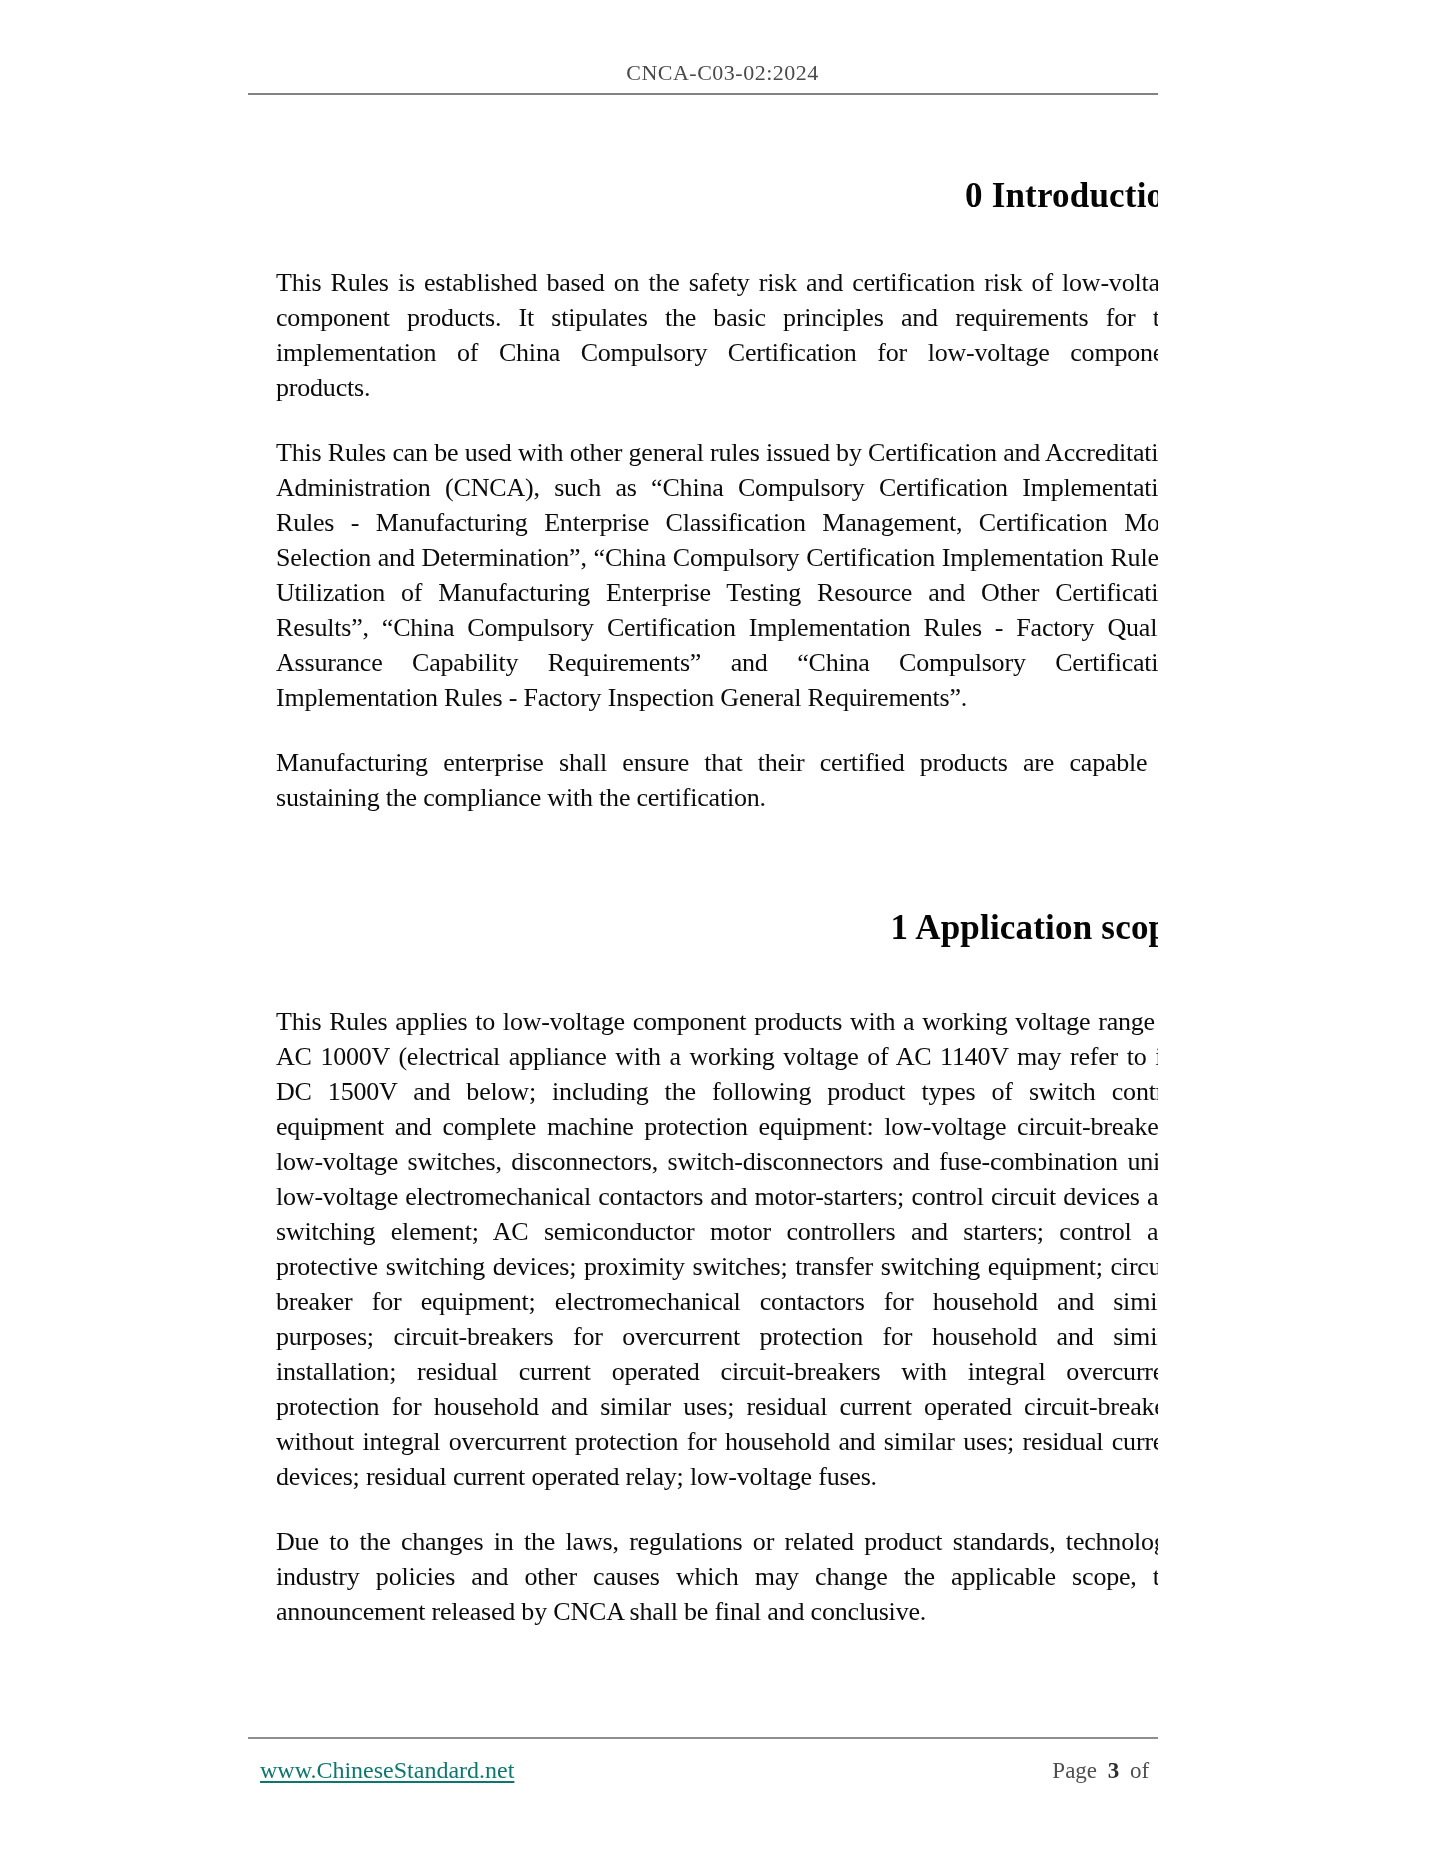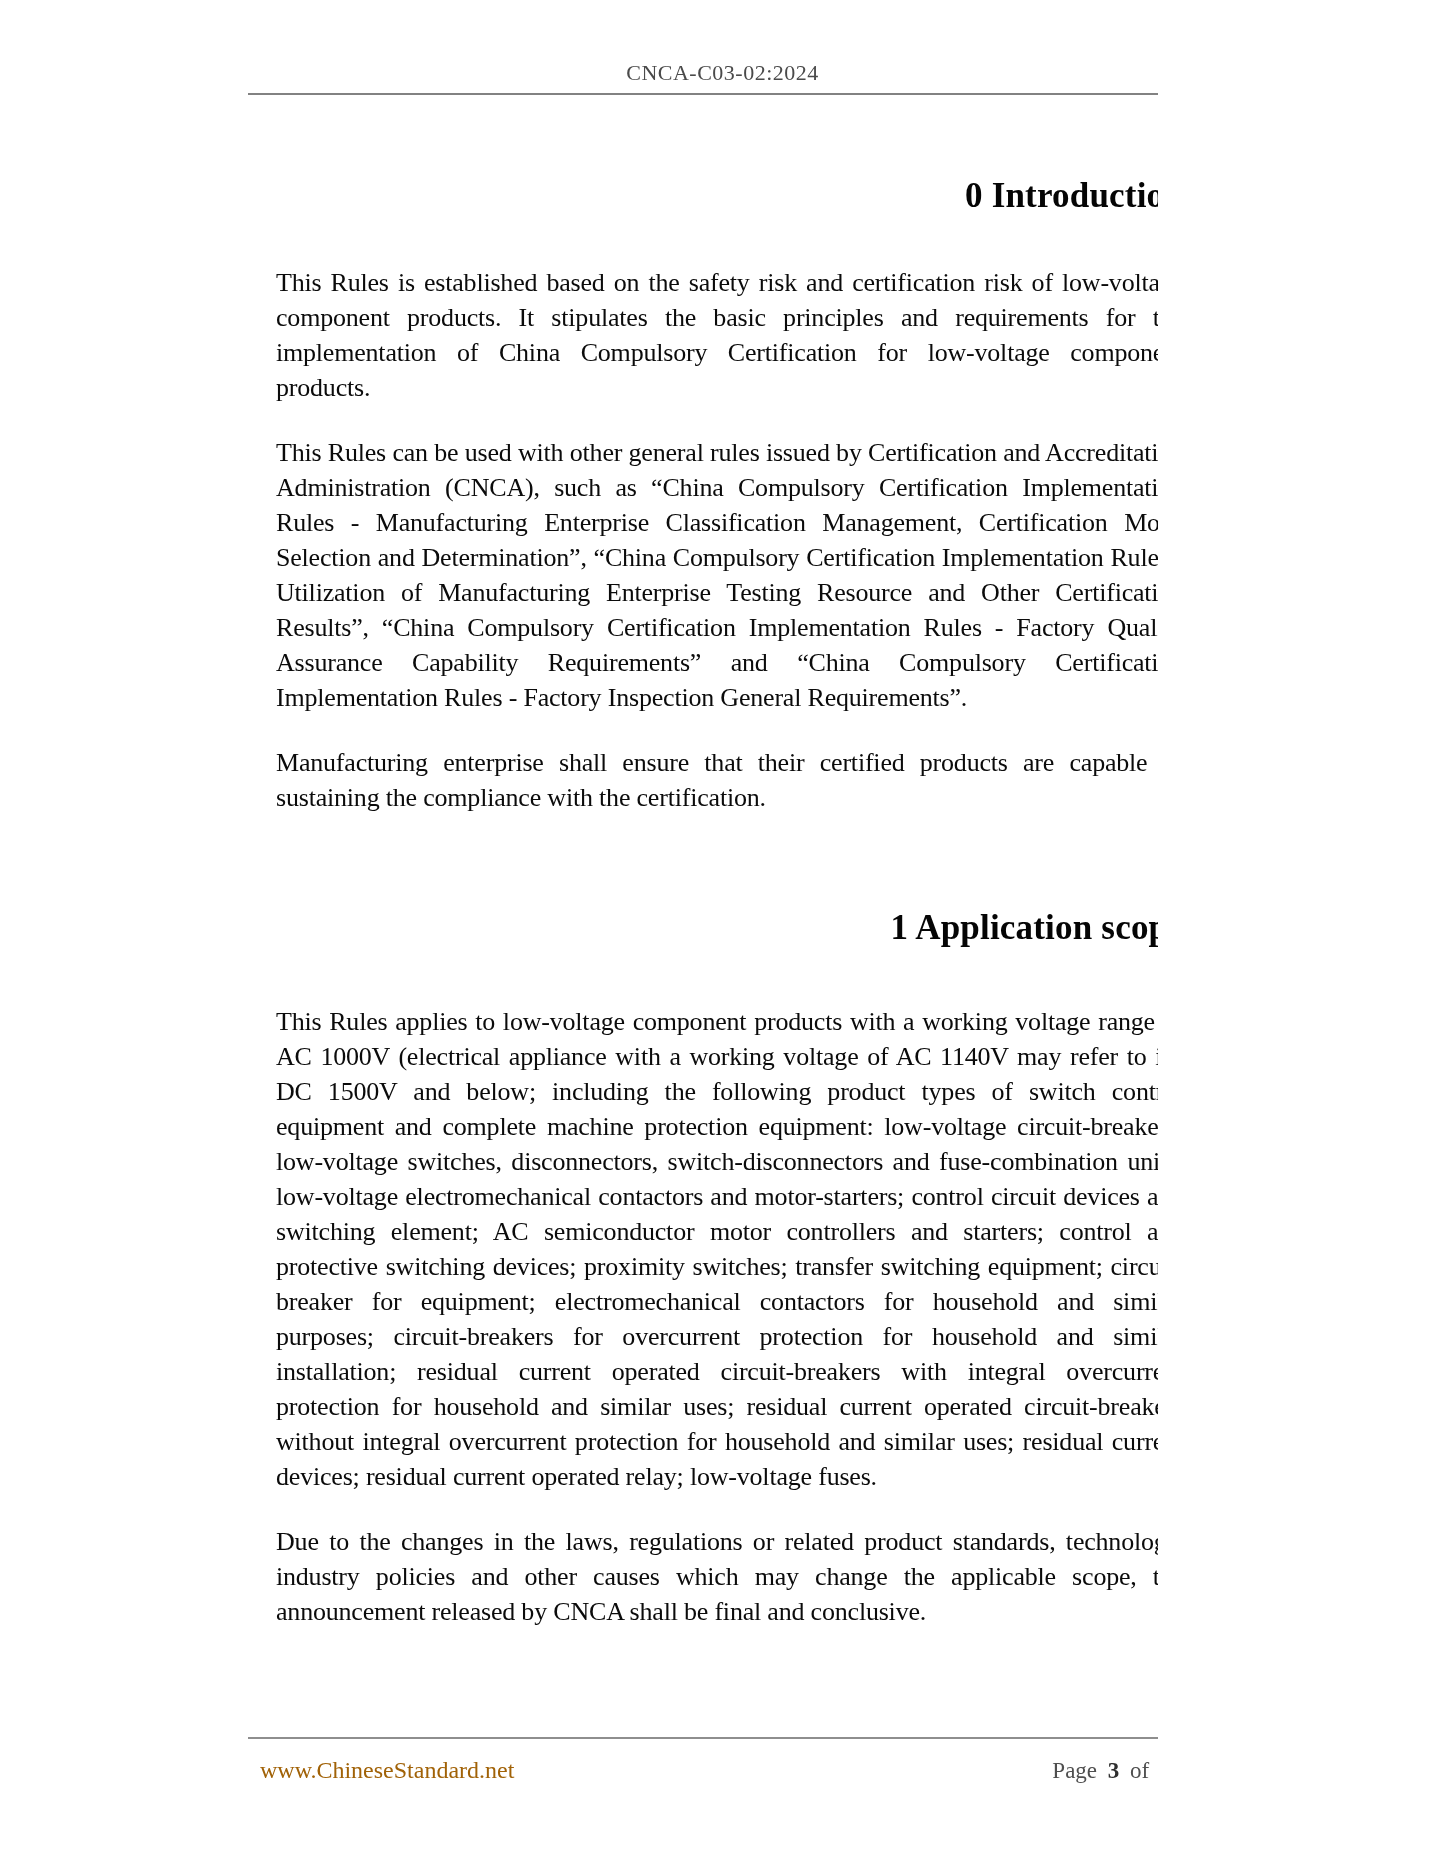--- a/index.html
+++ b/index.html
@@ -75,21 +75,22 @@
     left: 248px;
     width: 949px;
     display: flex;
     justify-content: space-between;
     align-items: baseline;
     padding: 0 14px 0 12px;
     box-sizing: border-box;
   }
   .site-link {
     font-size: 24px;
-    color: #a16207;
+    color: #0f766e;
+    text-decoration: underline;
     text-underline-offset: 3px;
     cursor: pointer;
   }
   .page-indicator {
     font-size: 23px;
     color: #4f4f4f;
     word-spacing: 5px;
   }
   .page-indicator b {
     color: #2e2e2e;

